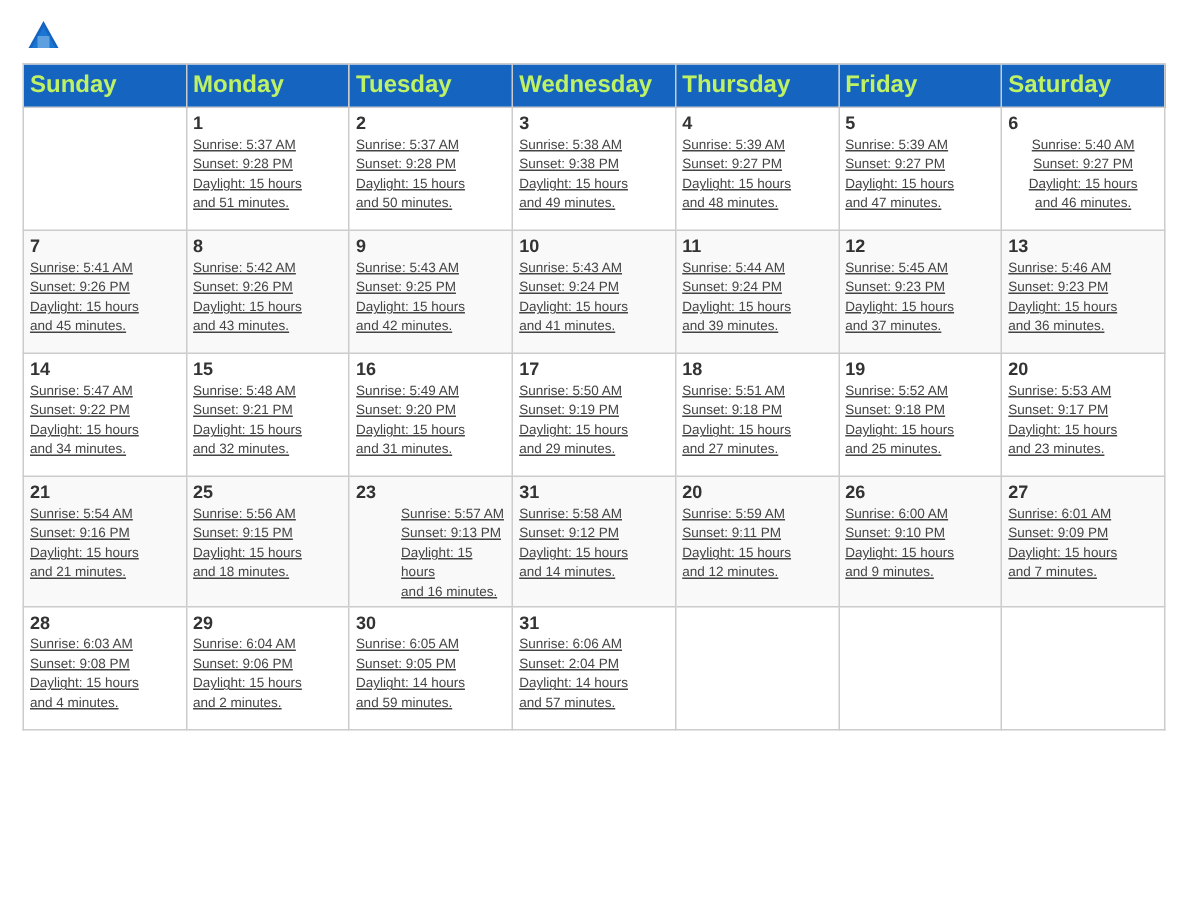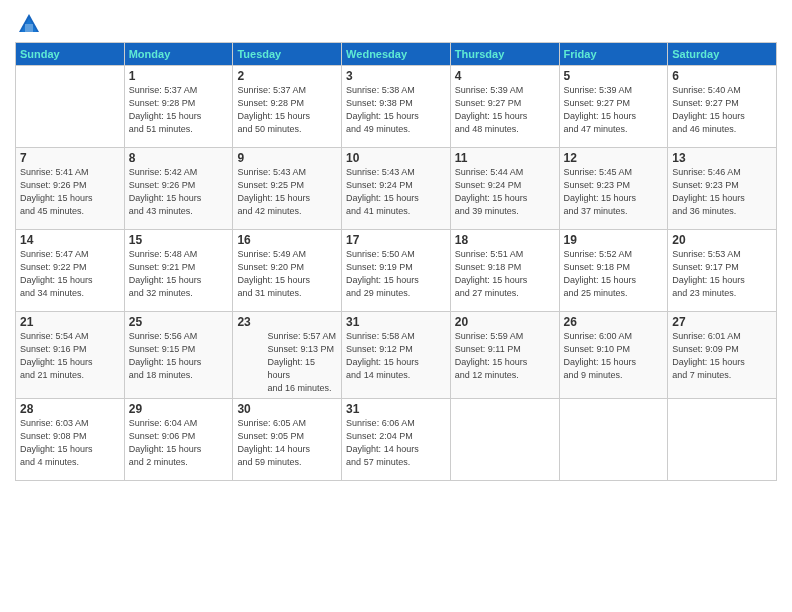--- a/index.html
+++ b/index.html
@@ -51,22 +51,22 @@
       font-size: 14px;
       color: #444;
     }
     table {
       width: 100%;
       border-collapse: collapse;
       table-layout: fixed;
     }
     thead tr th {
       background: #1565c0;
-      color: #5eead4;
-      font-size: 11px;
+      color: #bef264;
+      font-size: 16px;
       font-weight: bold;
       padding: 5px 4px;
       text-align: left;
       border: 1px solid #ccc;
     }
     tbody tr td {
       vertical-align: top;
       border: 1px solid #ccc;
       padding: 3px 4px;
       font-size: 9.5px;
@@ -77,20 +77,21 @@
       font-size: 12px;
       font-weight: bold;
       color: #333;
       display: block;
       margin-bottom: 1px;
     }
     .day-info {
       font-size: 9px;
       color: #444;
       line-height: 1.45;
+      text-decoration: underline;
     }
     tbody tr:nth-child(even) td {
       background: #f9f9f9;
     }
     tbody tr td.empty {
       background: #fff;
     }
   </style>
 </head>
 <body>
@@ -159,21 +160,21 @@
           </td>
           <td>
             <span class="day-num">5</span>
             <div class="day-info" style="white-space: pre-line;">Sunrise: 5:39 AM
 Sunset: 9:27 PM
 Daylight: 15 hours
 and 47 minutes.</div>
           </td>
           <td>
             <span class="day-num">6</span>
-            <div class="day-info" style="white-space: pre-line;">Sunrise: 5:40 AM
+            <div class="day-info" style="white-space: pre-line; text-align: center;">Sunrise: 5:40 AM
 Sunset: 9:27 PM
 Daylight: 15 hours
 and 46 minutes.</div>
           </td>
         </tr>
         <tr>
           <td>
             <span class="day-num">7</span>
             <div class="day-info" style="white-space: pre-line;">Sunrise: 5:41 AM
 Sunset: 9:26 PM

